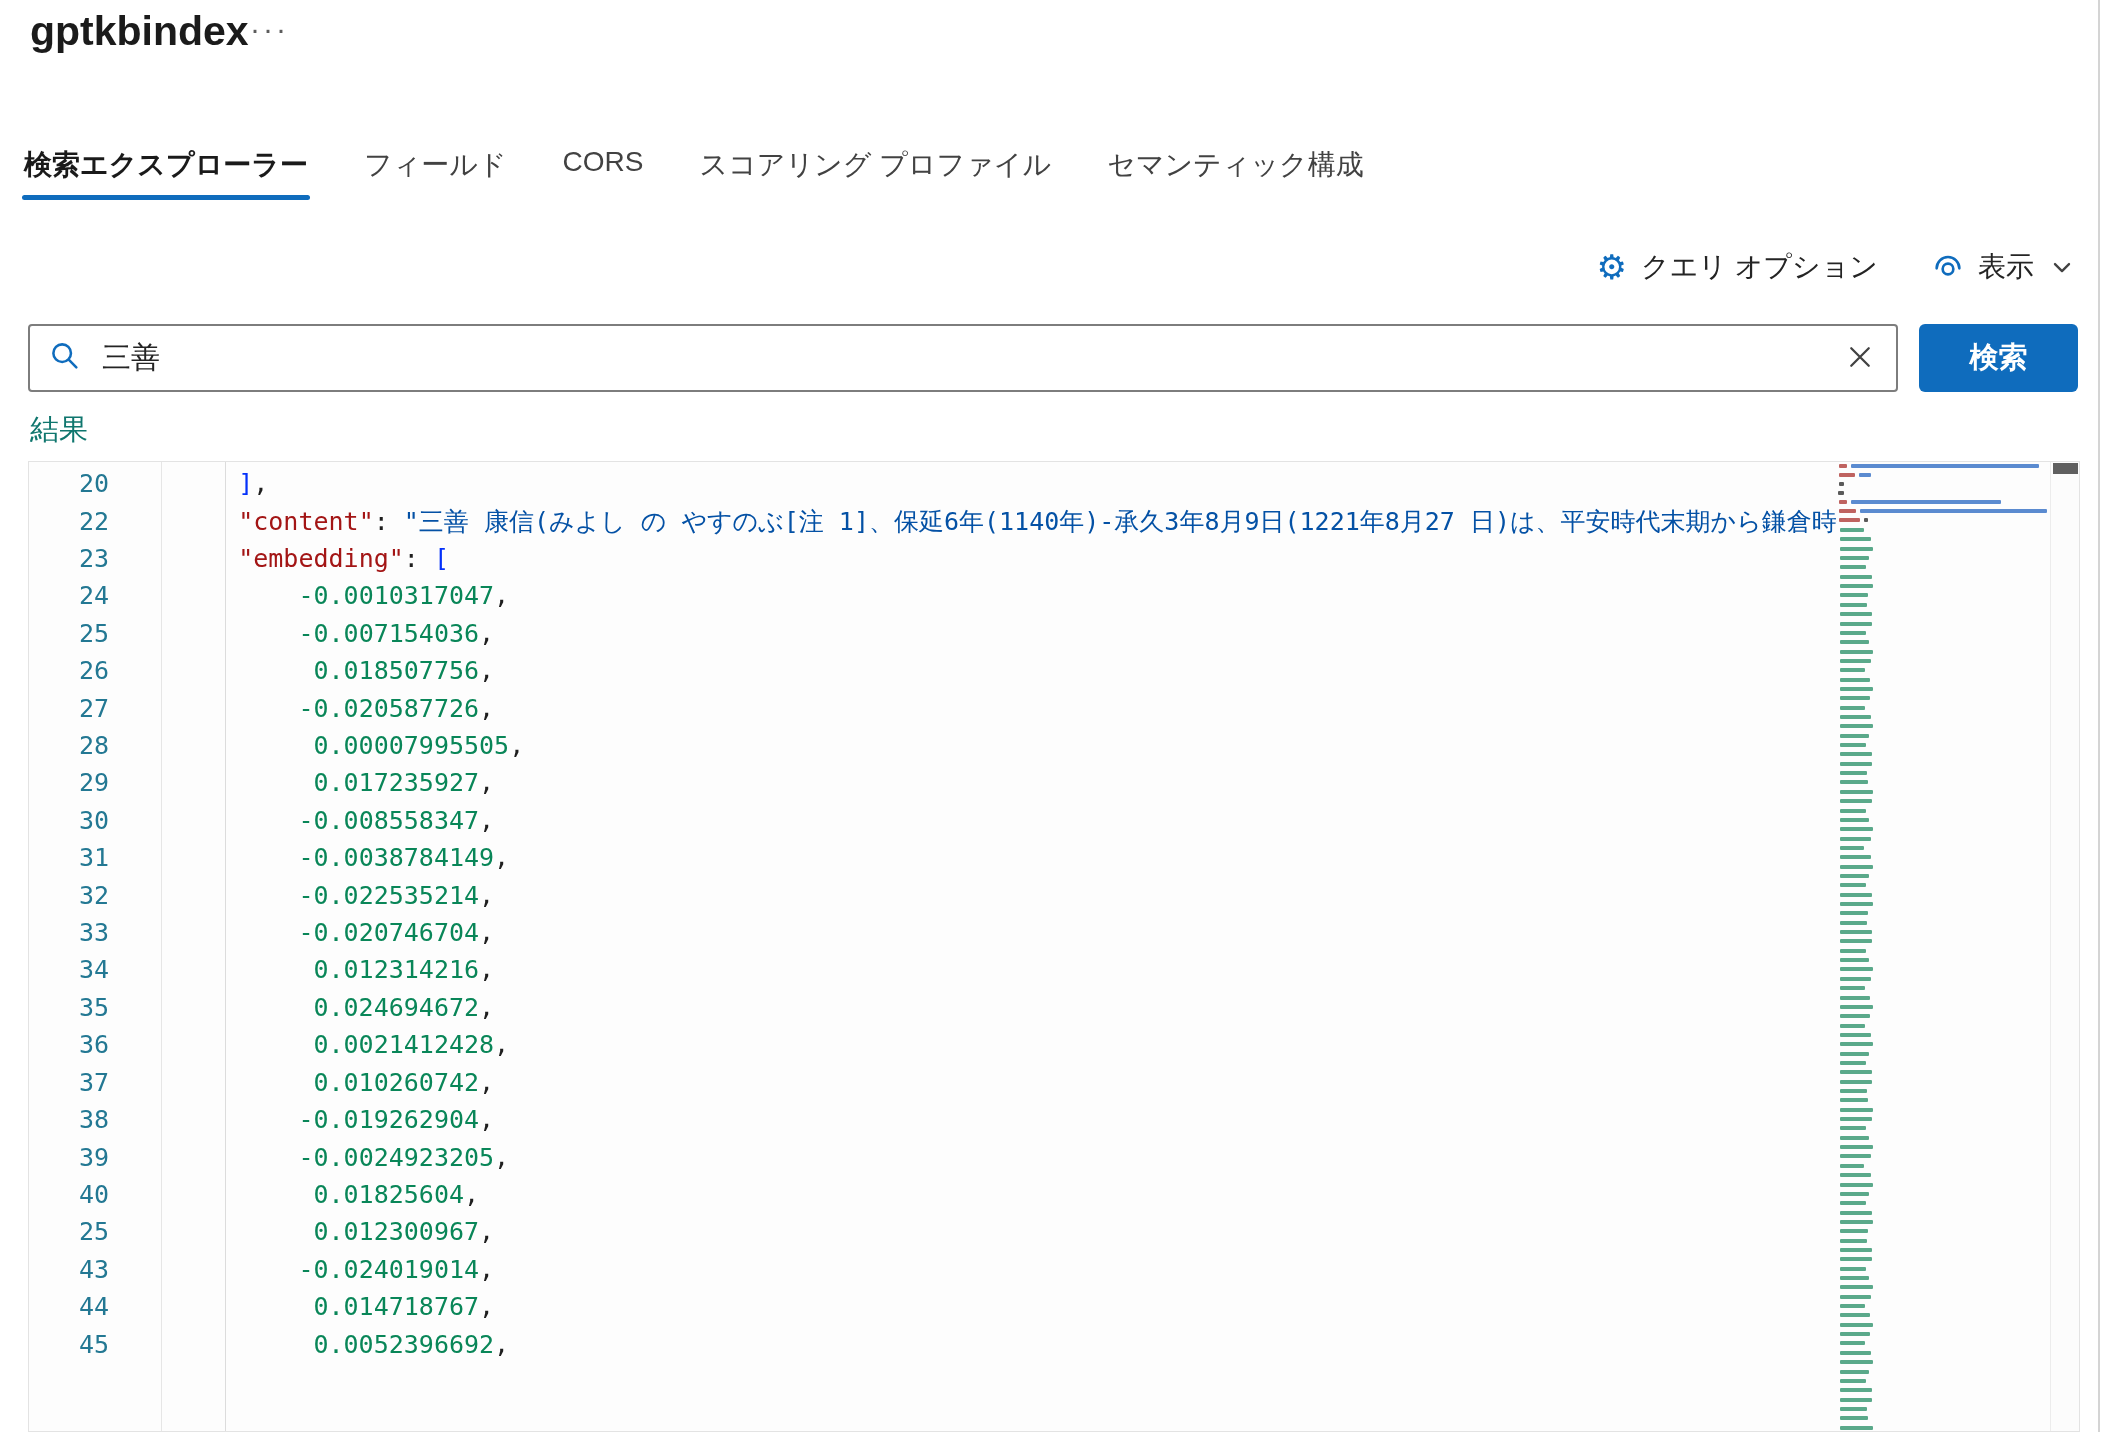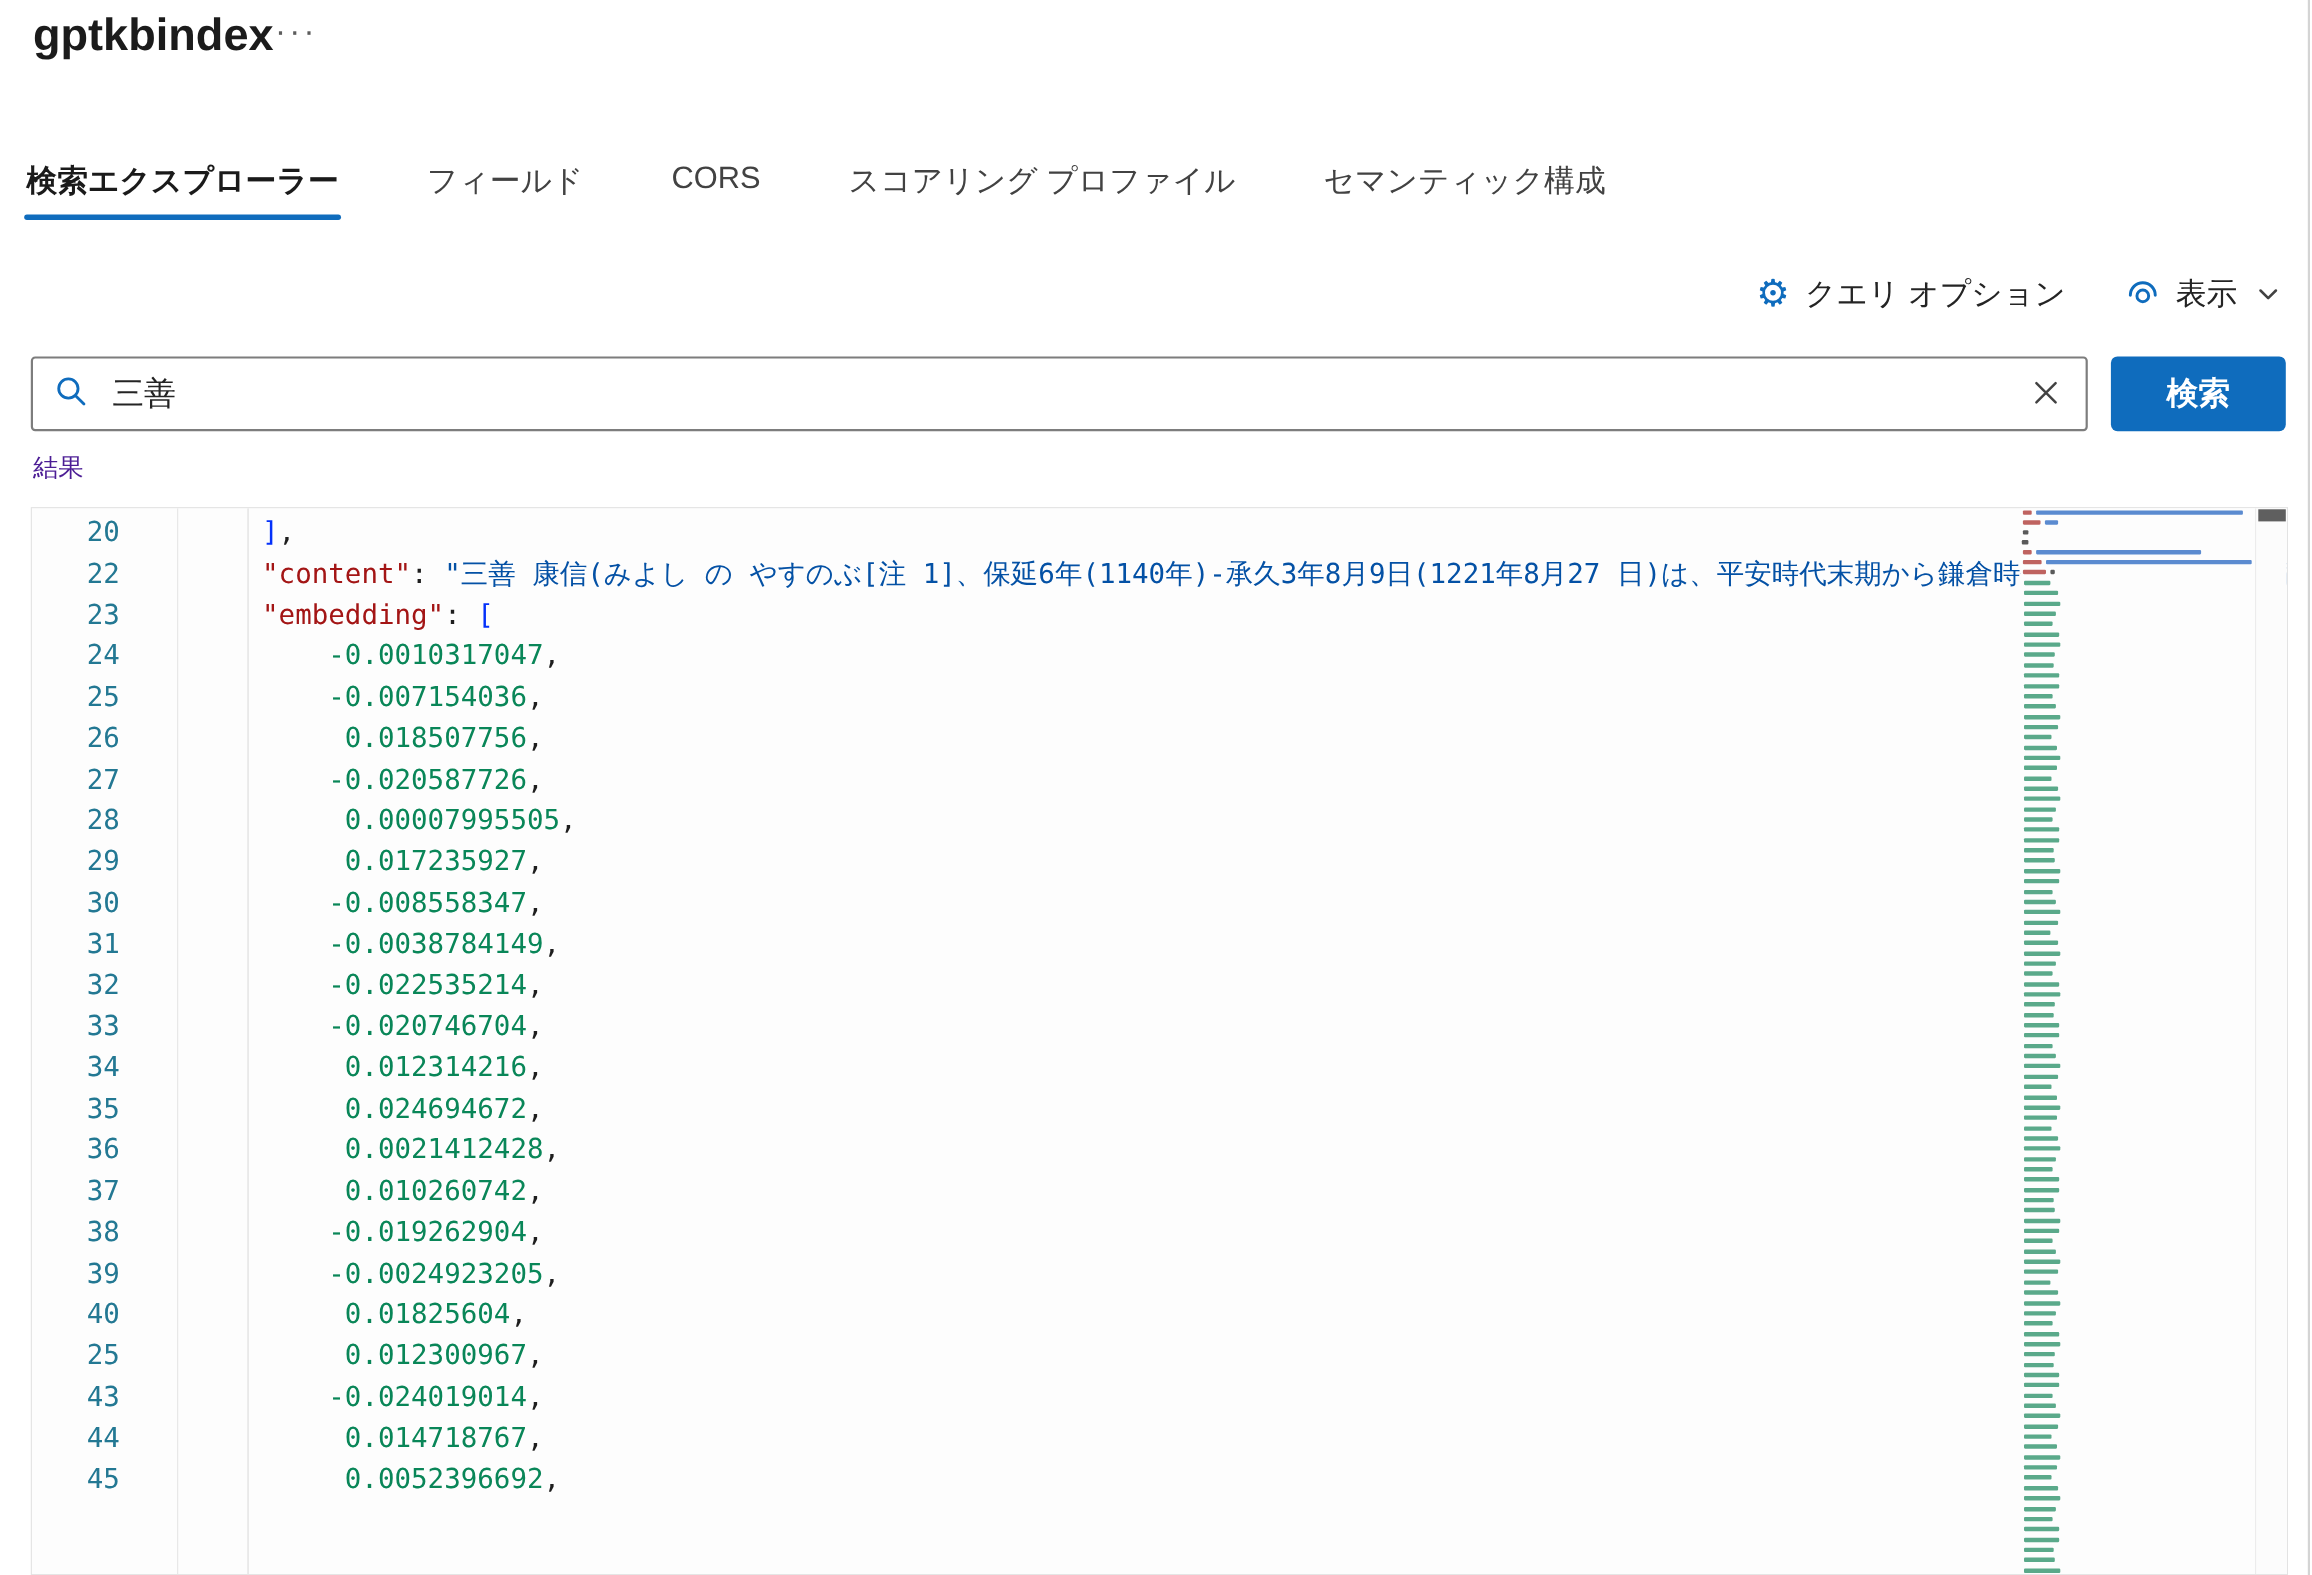--- a/index.html
+++ b/index.html
@@ -6,21 +6,21 @@
   html,body { width:2102px; height:1432px; overflow:hidden; background:#ffffff;
     font-family:"Liberation Sans","DejaVu Sans",sans-serif; }
   .page { position:relative; width:2102px; height:1432px; background:#fff;padding-left:27px; }
 
   
   .title { position:absolute; left:30px; top:8px; font-size:41px; font-weight:600; color:#1b1b1b; }
   .more-btn { position:absolute; left:250px; top:12px; font-size:30px; letter-spacing:3px;
     color:#5c5c5c; background:none; border:none; cursor:pointer; font-family:inherit; }
 
   
-  .tabs { position:absolute; left:22px; top:146px; display:flex; gap:76px; font-size:28px; color:#424242; }
+  .tabs { position:absolute; left:22px; top:146px; display:flex; gap:52px; font-size:28px; color:#424242; }
   .tab { position:relative; padding:0 2px 16px 2px; cursor:pointer; white-space:nowrap; }
   .tab.active { color:#1a1a1a; font-weight:700; }
   .tab.active::after { content:""; position:absolute; left:0; right:0; bottom:0; height:5px;
     border-radius:3px; background:#0f6cbd; }
 
   
   .toolbar { position:absolute; top:248px; right:26px; display:flex; gap:54px; align-items:center; }
   .tool-btn { display:flex; align-items:center; gap:14px; background:none; border:none;
     font-family:inherit; font-size:28px; color:#242424; cursor:pointer; }
   .tool-btn svg { display:block; }
@@ -30,21 +30,21 @@
     border:2px solid #7d7d7d; border-radius:4px; background:#fff; display:flex; align-items:center;justify-content:space-between; }
   .search-box .mag { margin-left:18px; flex:none; }
   .search-input { flex:1; margin-left:20px; border:none; outline:none; font-family:inherit;
     font-size:29px; color:#242424; background:transparent; }
   .clear-btn { flex:none; margin-right:14px; width:44px; height:44px; background:none; border:none;
     cursor:pointer; display:flex; align-items:center; justify-content:center; }
   .search-btn { position:absolute; left:1919px; top:324px; width:159px; height:68px;
     background:#0f6cbd; border:none; border-radius:6px; color:#fff; font-size:29px; font-weight:700;
     font-family:inherit; cursor:pointer; }
 
-  .results-label { position:absolute; left:30px; top:410px; font-size:23px; color:#4c1d95; }
+  .results-label { position:absolute; left:30px; top:410px; font-size:29px; color:#0f766e; }
 
   
   .editor { position:absolute; left:28px; top:461px; width:2052px; height:971px;
     border:1px solid #e3e3e3; background:#fdfdfd; overflow:hidden;
     font-family:"DejaVu Sans Mono","Liberation Mono",monospace; font-size:25px; }
   .gutter-sep { position:absolute; left:132px; top:0; bottom:0; width:1px; background:#e6e6e6; }
   .indent-guide { position:absolute; left:196px; top:0; bottom:0; width:1px; background:#dcdcdc; }
   #code-lines { position:absolute; left:0; top:3px; right:0; }
   .crow { display:flex; height:37.42px; align-items:center; white-space:pre; }
   .ln { width:80px; text-align:right; color:#237893; flex:none; }

